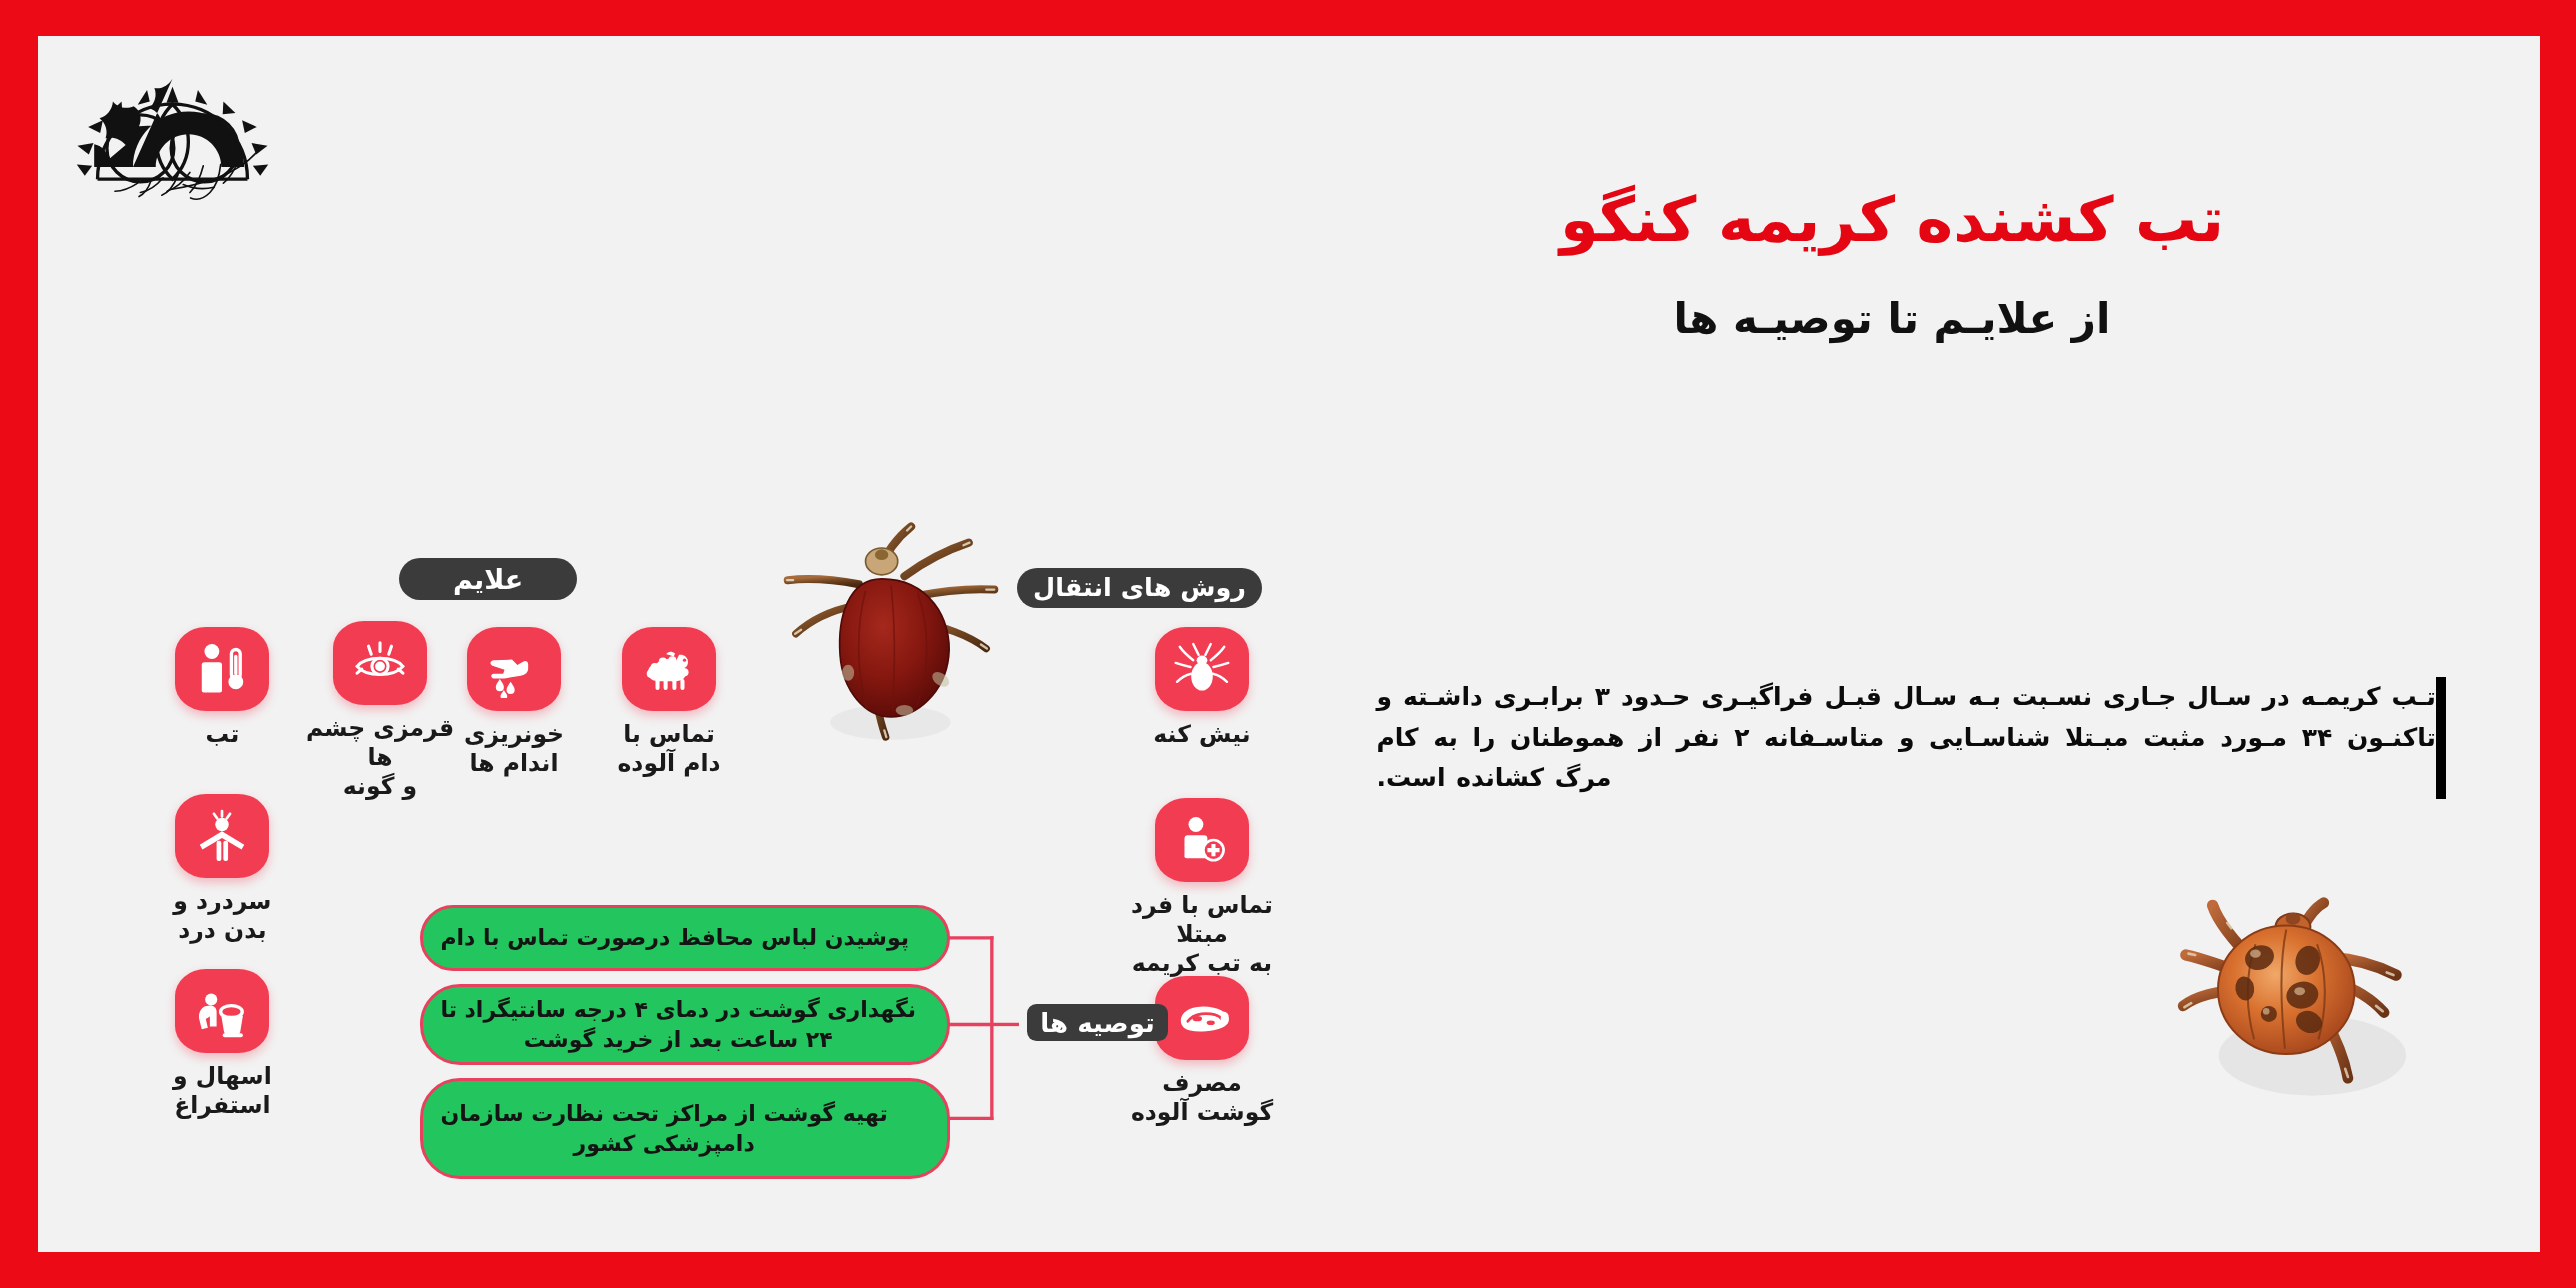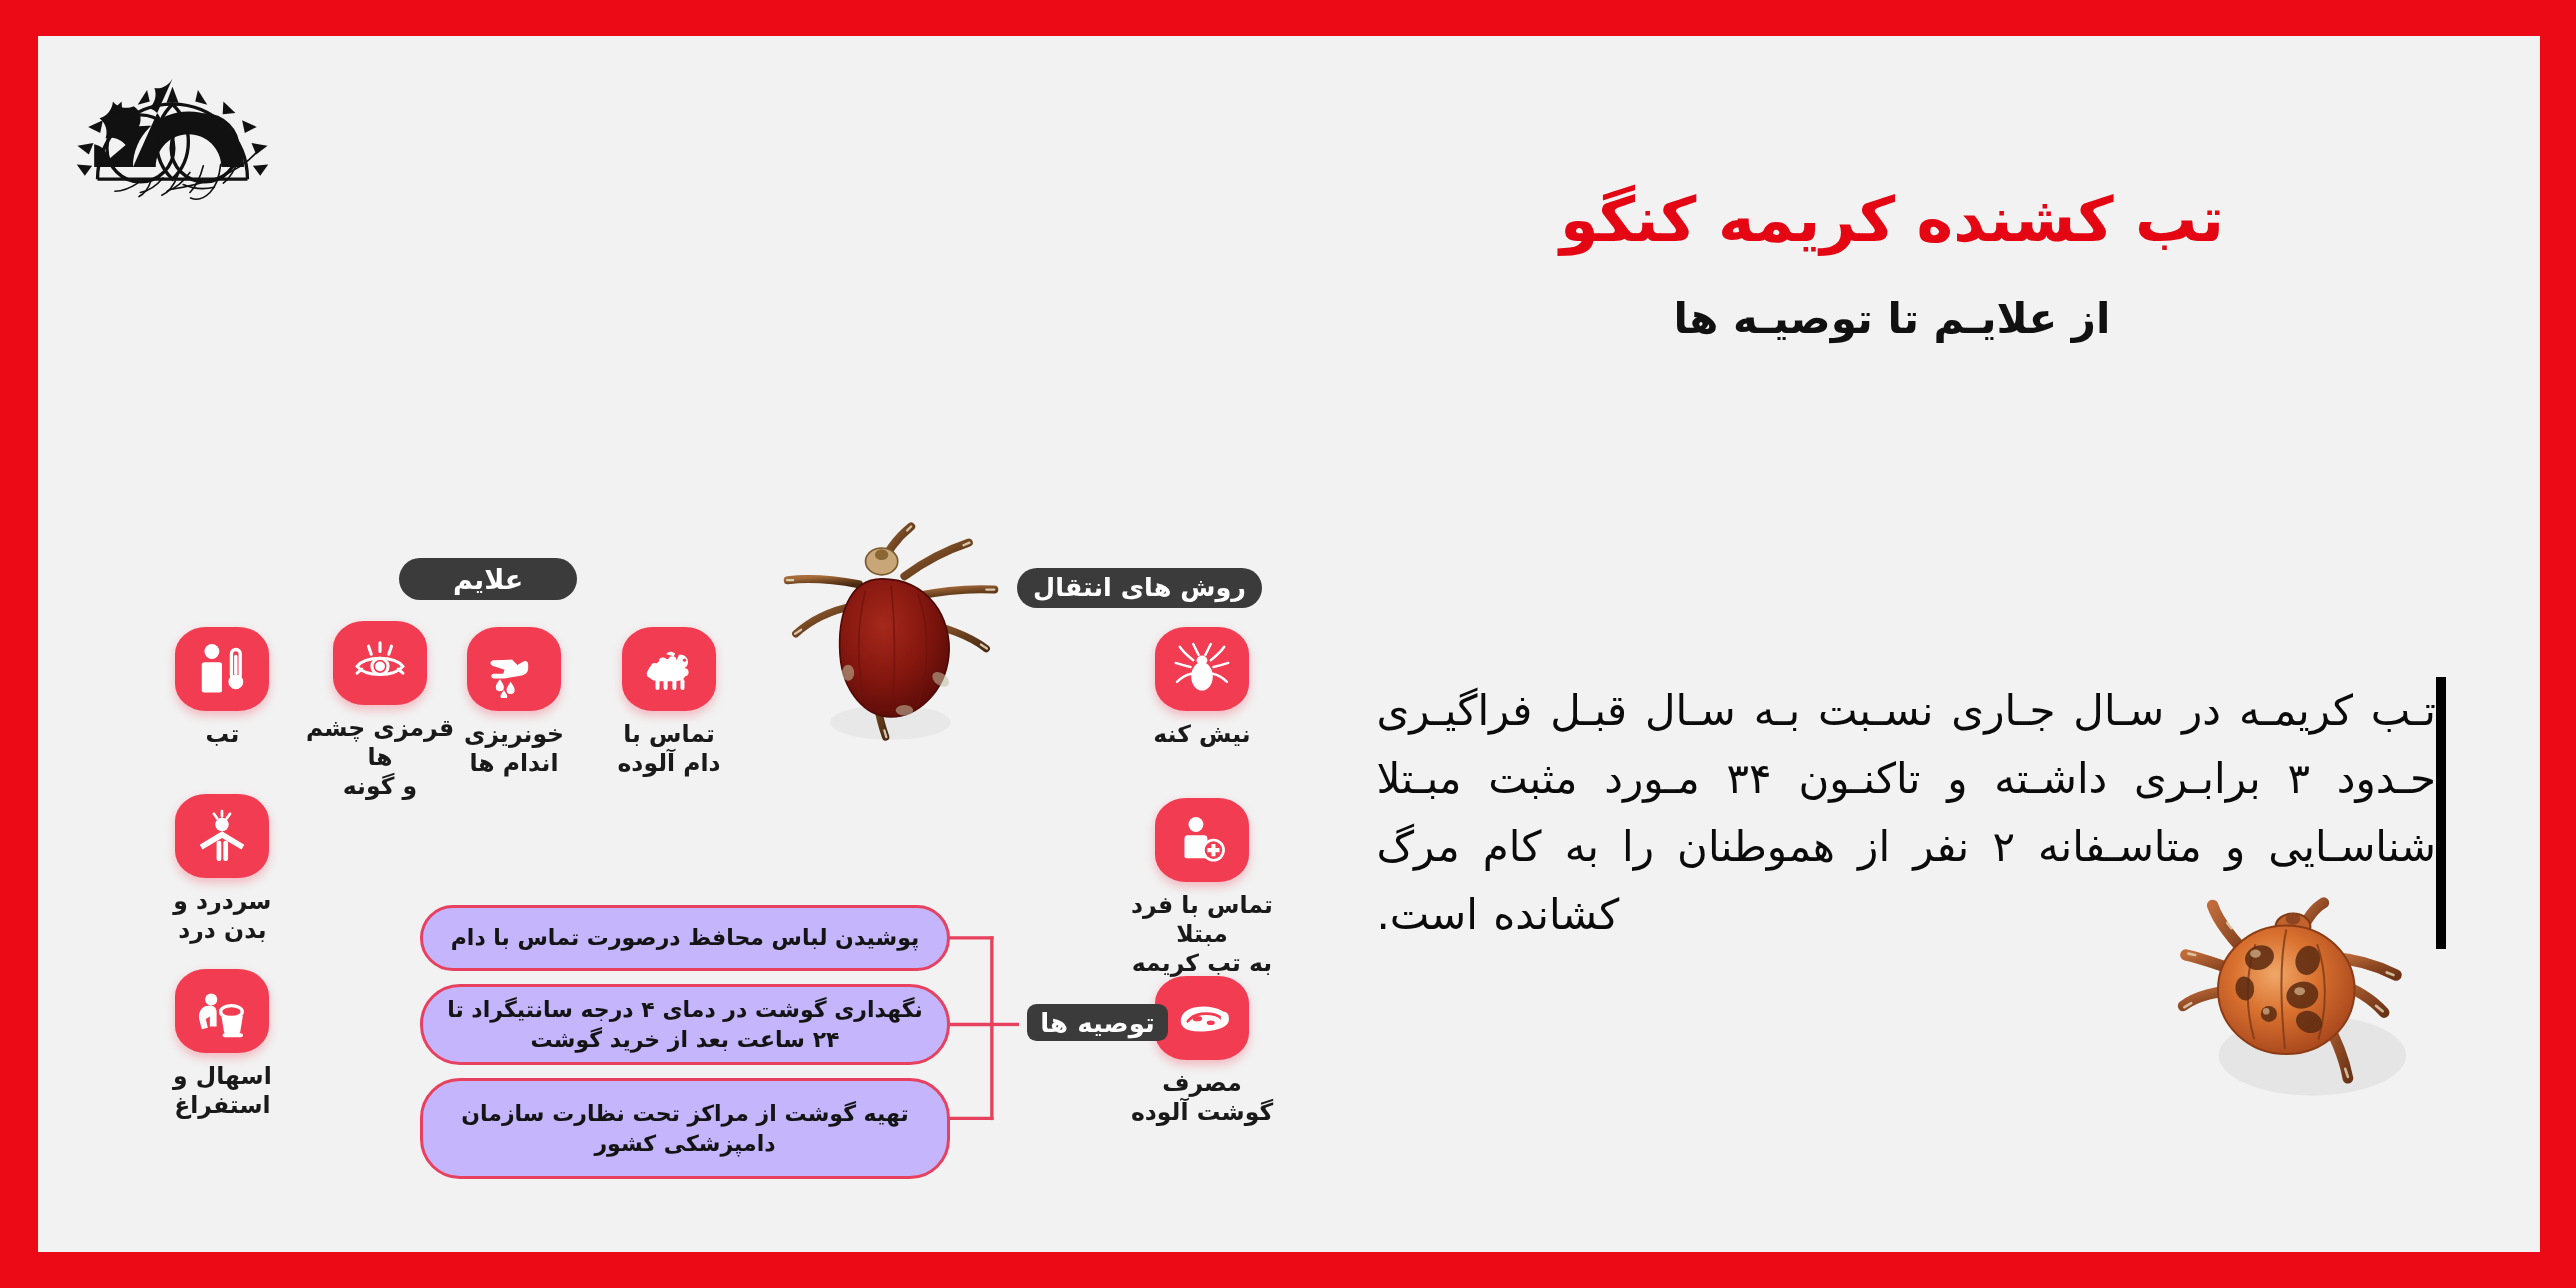--- a/index.html
+++ b/index.html
@@ -52,22 +52,22 @@
   #lede-wrap {
     position: absolute; right: 94px; top: 641px;
     width: 1087px;
     display: flex;
     flex-direction: row;
     align-items: stretch;
     direction: rtl;
   }
   #lede-text {
     flex: 1 1 auto;
-    font-size: 42px;
-    font-weight: normal;
+    font-size: 25px;
+    font-weight: bold;
     line-height: 1.62;
     color: #0B0B0B;
     text-align: justify;
     text-align-last: left;
     padding-left: 17.4px;
     direction: rtl;
     word-spacing: 2px;
   }
   #lede-bar {
     flex: 0 0 10px;
@@ -160,23 +160,23 @@
   #advice {
     position: absolute;
     left: 288px; top: 399px;
     width: 671px; height: 268px;
   }
   .advice-box {
     position: absolute;
     left: 0;
     width: 530px;
     border: 3.4px solid #E8415F;
-    background: #c4b5fd;
+    background: #22c55e;
     border-radius: 40px;
-    display: flex; align-items: center; justify-content: center;
+    display: flex; align-items: center; justify-content: flex-end;
     text-align: center;
     direction: rtl;
   }
   .advice-box .txt {
     font-size: 22px;
     font-weight: bold;
     color: #141414;
     line-height: 1.32;
     padding: 0 17.4px;
     white-space: pre-line;

